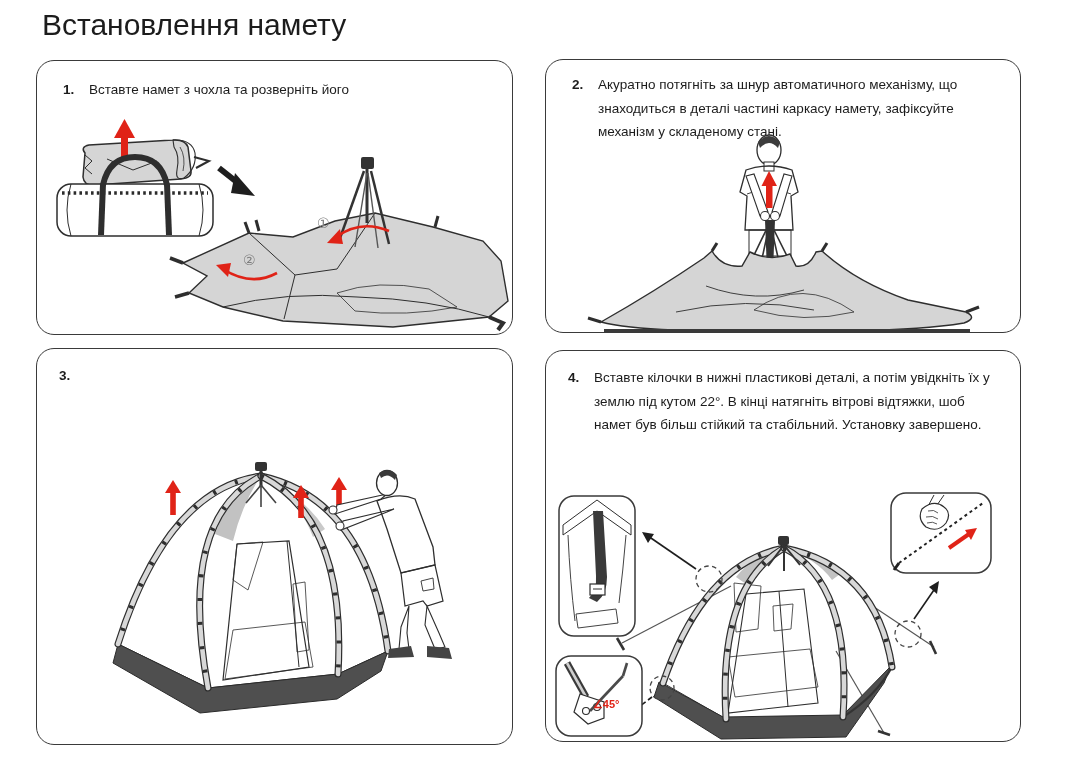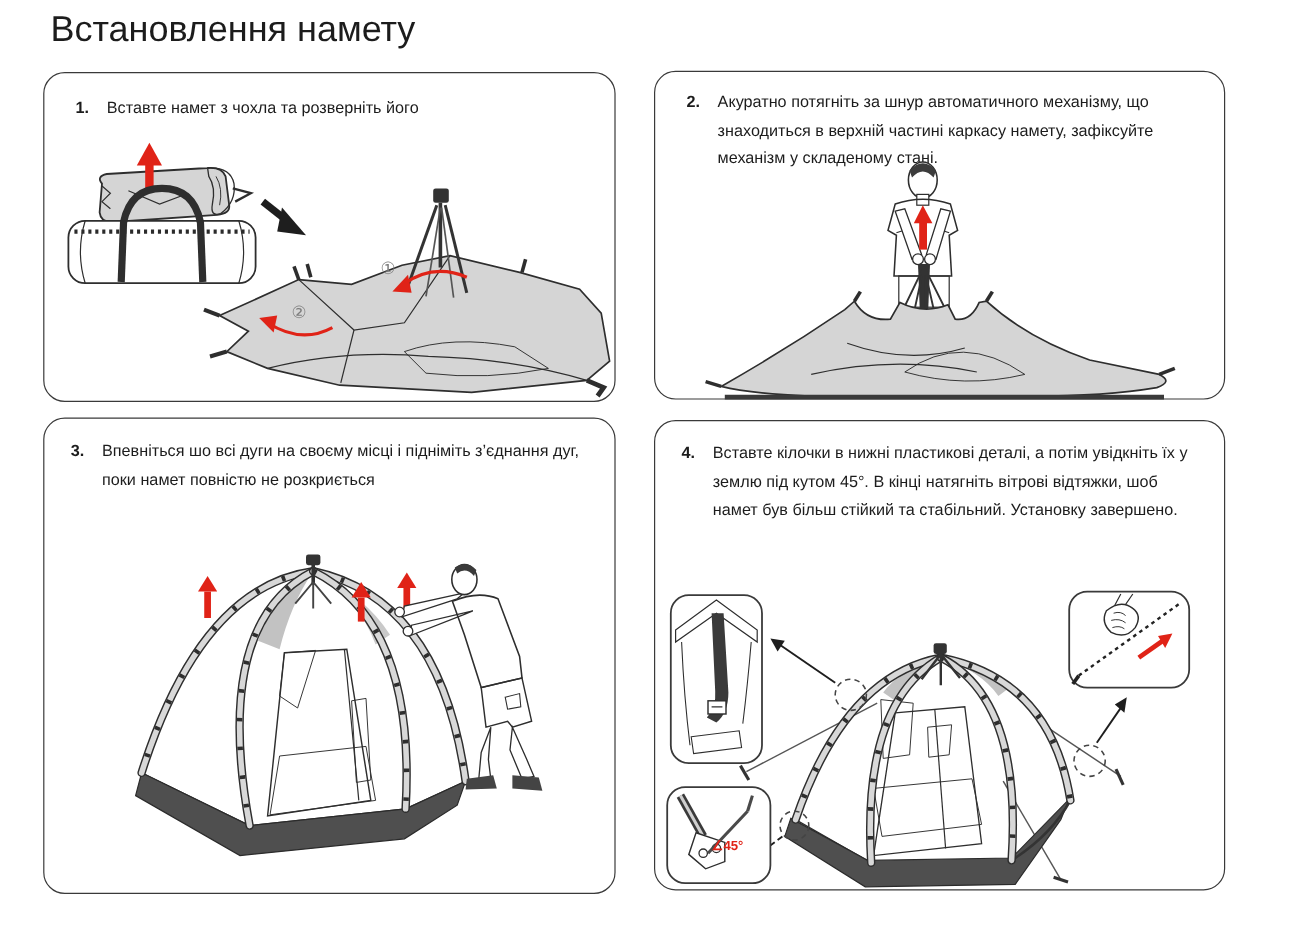--- a/index.html
+++ b/index.html
@@ -120,21 +120,21 @@
         </g>
         <text x="280" y="167" class="fold-label">①</text>
         <text x="206" y="204" class="fold-label">②</text>
       </g>
     </svg>
   </section>
 
   <section class="panel" id="panel2">
     <div class="step">
       <span class="num">2.</span>
-      <span class="txt">Акуратно потягніть за шнур автоматичного механізму, що знаходиться в верхній частині каркасу намету, зафіксуйте механізм у складеному стані.</span>
+      <span class="txt">Акуратно потягніть за шнур автоматичного механізму, що знаходиться в деталі частині каркасу намету, зафіксуйте механізм у складеному стані.</span>
     </div>
     <svg class="art" width="476" height="274" viewBox="0 0 476 274">
 
       <g>
         <ellipse cx="223" cy="90" rx="12" ry="15" class="white" stroke-width="1.3"></ellipse>
         <path d="M212,82 Q223,70 234,82 L232,88 Q223,78 214,88 Z" fill="#3c3c3c"></path>
         <rect x="218" y="102" width="10" height="9" class="white" stroke-width="1"></rect>
         <path d="M200,110 Q223,102 246,110 L252,132 L245,136 L247,170 L199,170 L201,136 L194,132 Z" fill="#cdcdcd" class="ln" stroke-width="1.3"></path>
         <path d="M201,134 L210,131 M245,134 L236,131" class="ln" stroke-width="0.9"></path>
         <polygon points="200,116 208,114 222,152 214,156" class="white" stroke-width="1.1"></polygon>
@@ -163,21 +163,20 @@
       <g>
         <rect x="220" y="125" width="6.5" height="23" class="acc"></rect>
         <polygon points="223,111 215.5,126 231,126" class="acc"></polygon>
       </g>
     </svg>
   </section>
 
   <section class="panel" id="panel3">
     <div class="step">
       <span class="num">3.</span>
-      <span class="txt">Впевніться шо всі дуги на своєму місці і підніміть з’єднання дуг, поки намет повністю не розкриється</span>
     </div>
     <svg class="art" width="477" height="397" viewBox="0 0 477 397">
       <defs>
         <path id="p3a1" d="M224,127 Q130,140 81,295"></path>
         <path id="p3a2" d="M224,127 Q140,170 171,339"></path>
         <path id="p3a3" d="M224,127 Q310,170 301,325"></path>
         <path id="p3a4" d="M224,127 Q330,150 351,302"></path>
       </defs>
 
       <g>
@@ -246,21 +245,21 @@
         <polygon points="372,257 370,284 372,300 362,300 364,278" class="white" stroke-width="1.1"></polygon>
         <path d="M352,300 L374,297 L377,308 L351,309 Z" fill="#444"></path>
         <path d="M390,297 L412,299 L415,310 L390,308 Z" fill="#444"></path>
       </g>
     </svg>
   </section>
 
   <section class="panel" id="panel4">
     <div class="step">
       <span class="num">4.</span>
-      <span class="txt">Вставте кілочки в нижні пластикові деталі, а потім увідкніть їх у землю під кутом 45°. В кінці натягніть вітрові відтяжки, шоб намет був більш стійкий та стабільний. Установку завершено.</span>
+      <span class="txt">Вставте кілочки в нижні пластикові деталі, а потім увідкніть їх у землю під кутом 22°. В кінці натягніть вітрові відтяжки, шоб намет був більш стійкий та стабільний. Установку завершено.</span>
     </div>
     <svg class="art" width="476" height="392" viewBox="0 0 476 392">
       <defs>
         <path id="p4a1" d="M238,197 Q158,212 117,332"></path>
         <path id="p4a2" d="M238,197 Q172,235 180,368"></path>
         <path id="p4a3" d="M238,197 Q306,232 297,366"></path>
         <path id="p4a4" d="M238,197 Q330,215 346,316"></path>
       </defs>
 
       <g>

